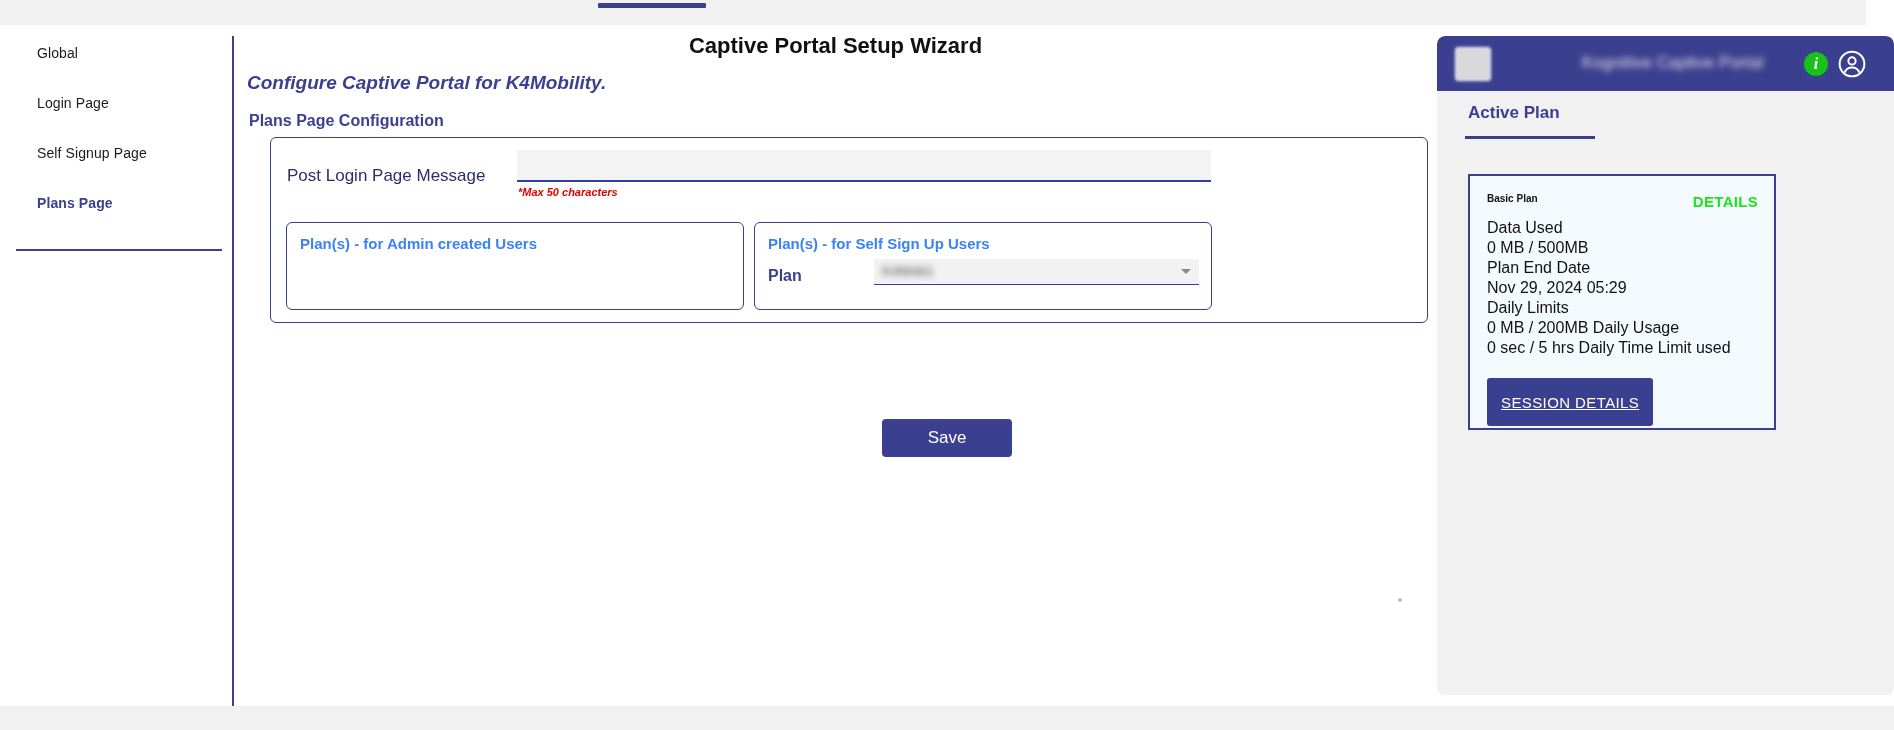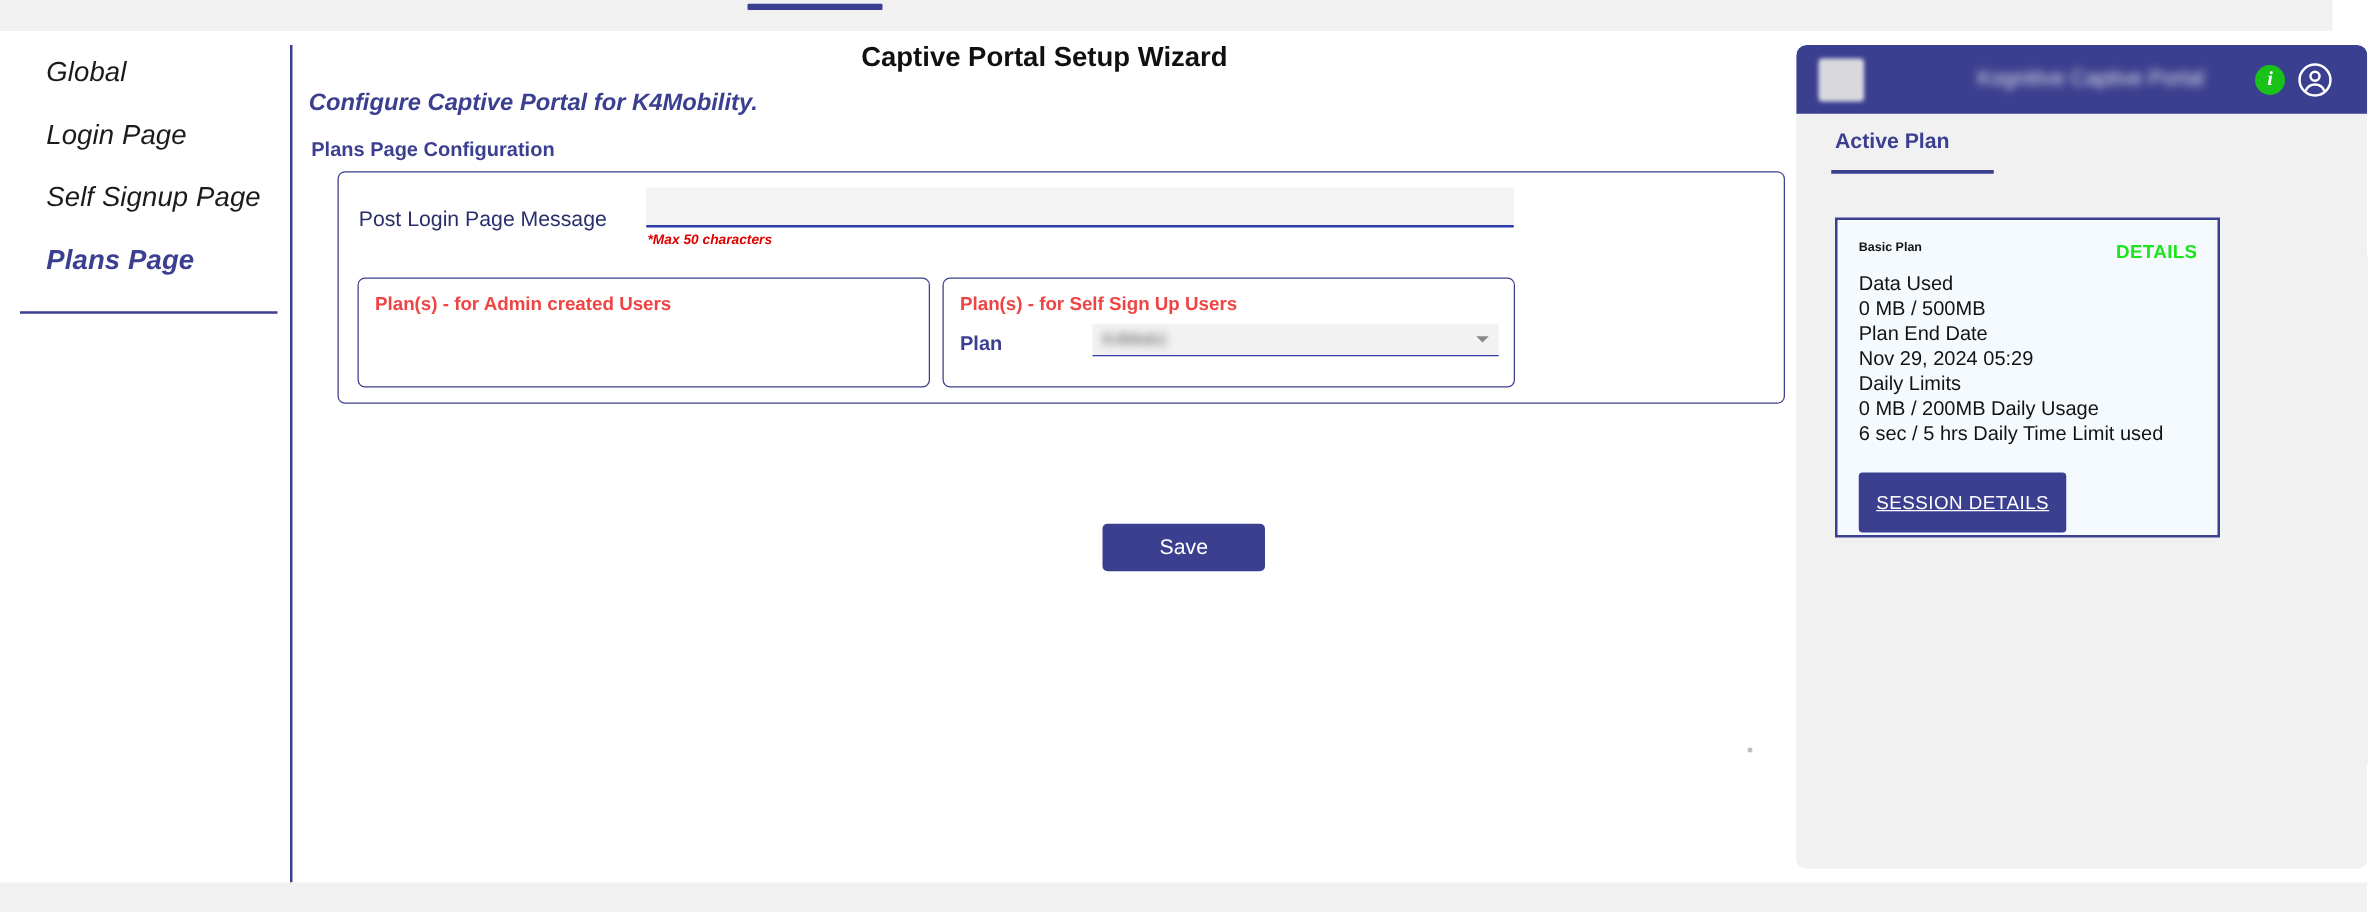--- a/index.html
+++ b/index.html
@@ -50,25 +50,24 @@
   .sidebar {
     position: absolute;
     left: 0; top: 0;
     width: 233px;
     height: 681px;
     background: #ffffff;
   }
   .sidebar-item {
     position: absolute;
     left: 37px;
-    font-size: 22px;
+    font-size: 14px;
     color: #1b1b1b;
     white-space: nowrap;
     letter-spacing: 0.1px;
-    font-style: italic;
   }
   .sidebar-item.active {
     color: #3b3f8f;
     font-weight: bold;
   }
   .sidebar-underline {
     position: absolute;
     left: 16px;
     top: 224px;
     width: 206px;
@@ -181,21 +180,21 @@
   }
   .subpanel.self {
     left: 483px; top: 84px;
     width: 458px; height: 88px;
   }
   .subpanel-title {
     position: absolute;
     left: 13px; top: 12px;
     font-size: 15px;
     font-weight: bold;
-    color: #ef4444;
+    color: #3b82f6;
     white-space: nowrap;
   }
   .subpanel-desc {
     position: absolute;
     left: 13px; top: 40px;
     width: 430px;
     font-size: 14.5px;
     font-style: italic;
     color: #3b3f8f;
     line-height: 21px;
@@ -471,21 +470,21 @@
         <div class="plan-card-name">Basic Plan</div>
         <div class="plan-card-status">DETAILS</div>
 
         <div class="plan-lines">
           <div class="plan-line">Data Used</div>
           <div class="plan-line">0 MB / 500MB</div>
           <div class="plan-line">Plan End Date</div>
           <div class="plan-line">Nov 29, 2024 05:29</div>
           <div class="plan-line">Daily Limits</div>
           <div class="plan-line">0 MB / 200MB Daily Usage</div>
-          <div class="plan-line">6 sec / 5 hrs Daily Time Limit used</div>
+          <div class="plan-line">0 sec / 5 hrs Daily Time Limit used</div>
         </div>
 
         <button class="session-button">SESSION DETAILS</button>
       </div>
     </div>
 
   </div>
 
   <div class="bottom-bar"></div>
 </div>

